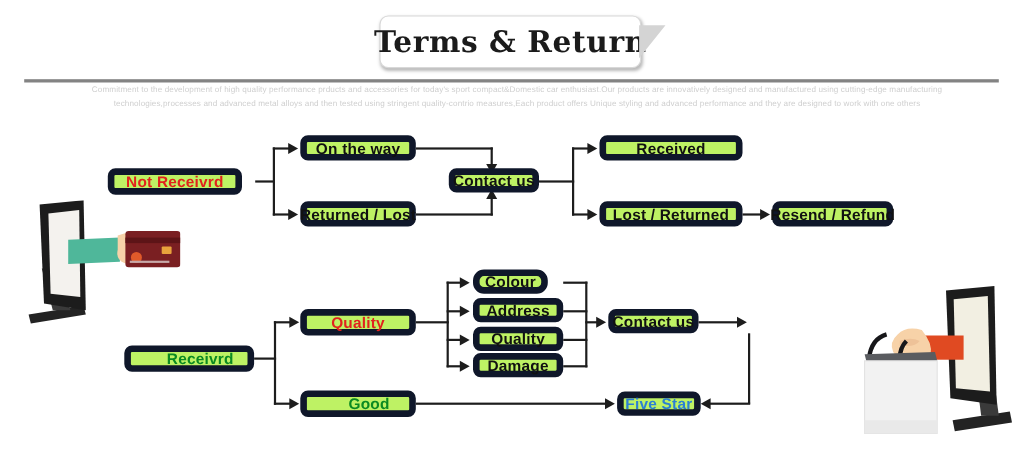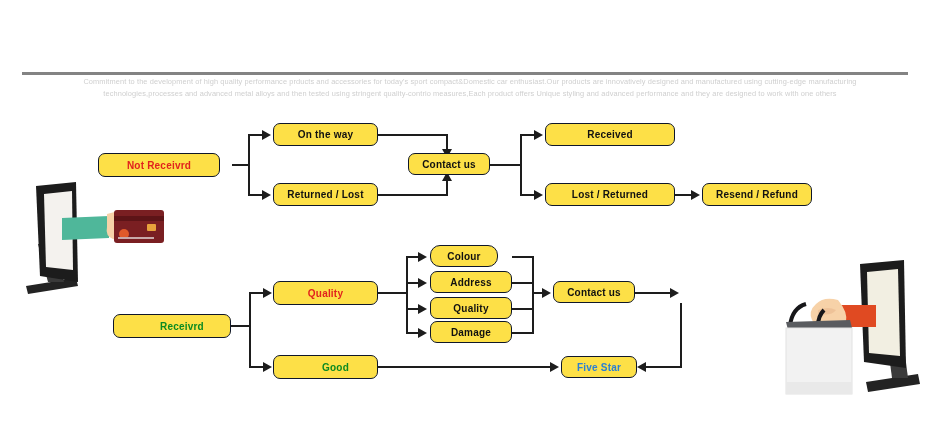--- a/index.html
+++ b/index.html
@@ -49,25 +49,25 @@
     font-size:7.4px;
     line-height:12px;
     color:#cfcfcf;
     letter-spacing:0.1px;
   }
 
   
   .box{
     position:absolute;
     box-sizing:border-box;
-    background:#fde047;
-    border:1px solid #0f172a;
+    background:#bef264;
+    border:6px solid #0f172a;
     border-radius:7px;
     display:flex;align-items:center;justify-content:center;
-    font-size:10px;
+    font-size:14px;
     font-weight:bold;
     color:#111111;
     white-space:nowrap;
     letter-spacing:0.2px;
   }
   .box.red{color:#e1221d;}
   .box.green{color:#0b8a22;padding-left:20px;}
   .box.blue{color:#2b7fd4;}
 
   
@@ -80,20 +80,26 @@
   .arr-u{border-bottom:9px solid #1d1d1d;border-left:5px solid transparent;border-right:5px solid transparent;}
 
   
   .ill{position:absolute;}
 </style>
 </head>
 <body>
 
 <div id="page">
 
+  <div class="title-wrap">
+    <div class="title-box">
+      <span class="title-text">Terms &amp; Return</span>
+    </div>
+    <div class="title-tail"></div>
+  </div>
 
   <div class="divider"></div>
 
   <div class="blurb">Commitment to the development of high quality performance prducts and accessories for today's sport compact&amp;Domestic car enthusiast.Our products are innovatively designed and manufactured using cutting-edge manufacturing technologies,processes and advanced metal alloys and then tested using stringent quality-contrio measures,Each  product offers Unique styling and advanced performance and they are designed to work with one others</div>
 
   <svg class="ill" style="left:14px;top:182px;" width="150" height="120" viewBox="0 0 150 120">
 
     <polygon points="12,104 62,96 64,104 14,112" fill="#232323"></polygon>
     <polygon points="24,62 40,62 50,100 34,100" fill="#3a3a3a"></polygon>
 

